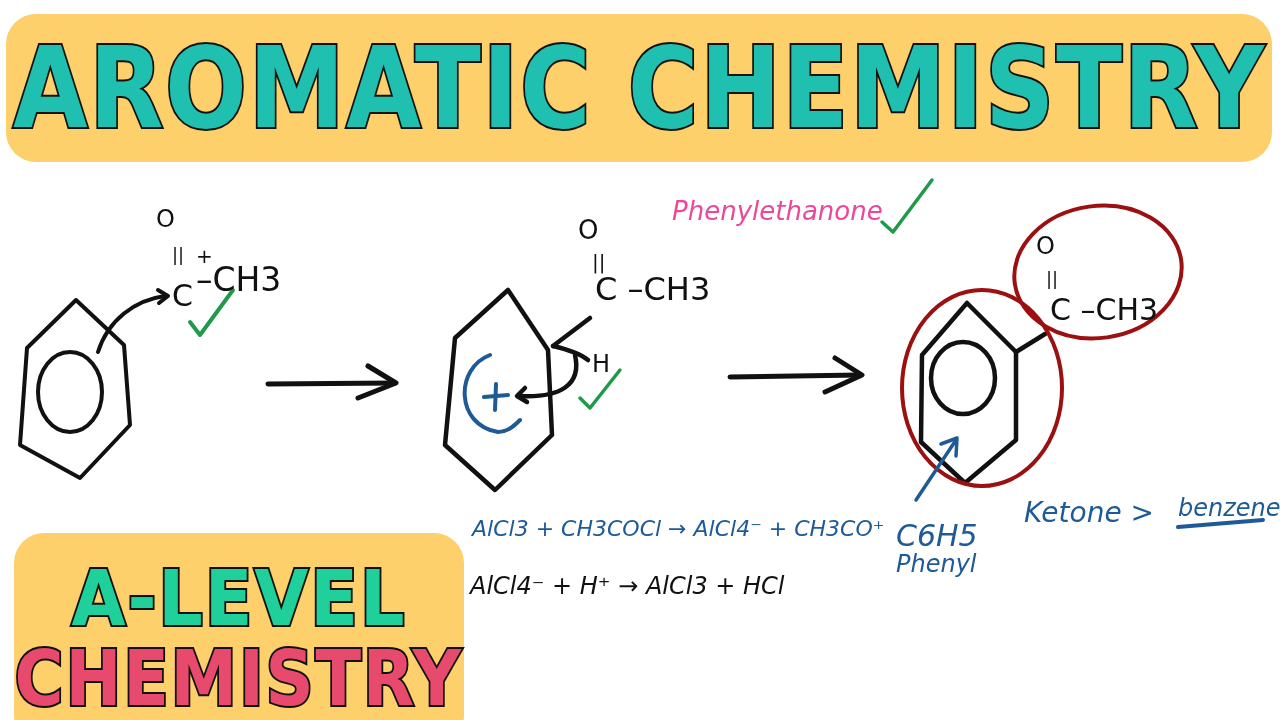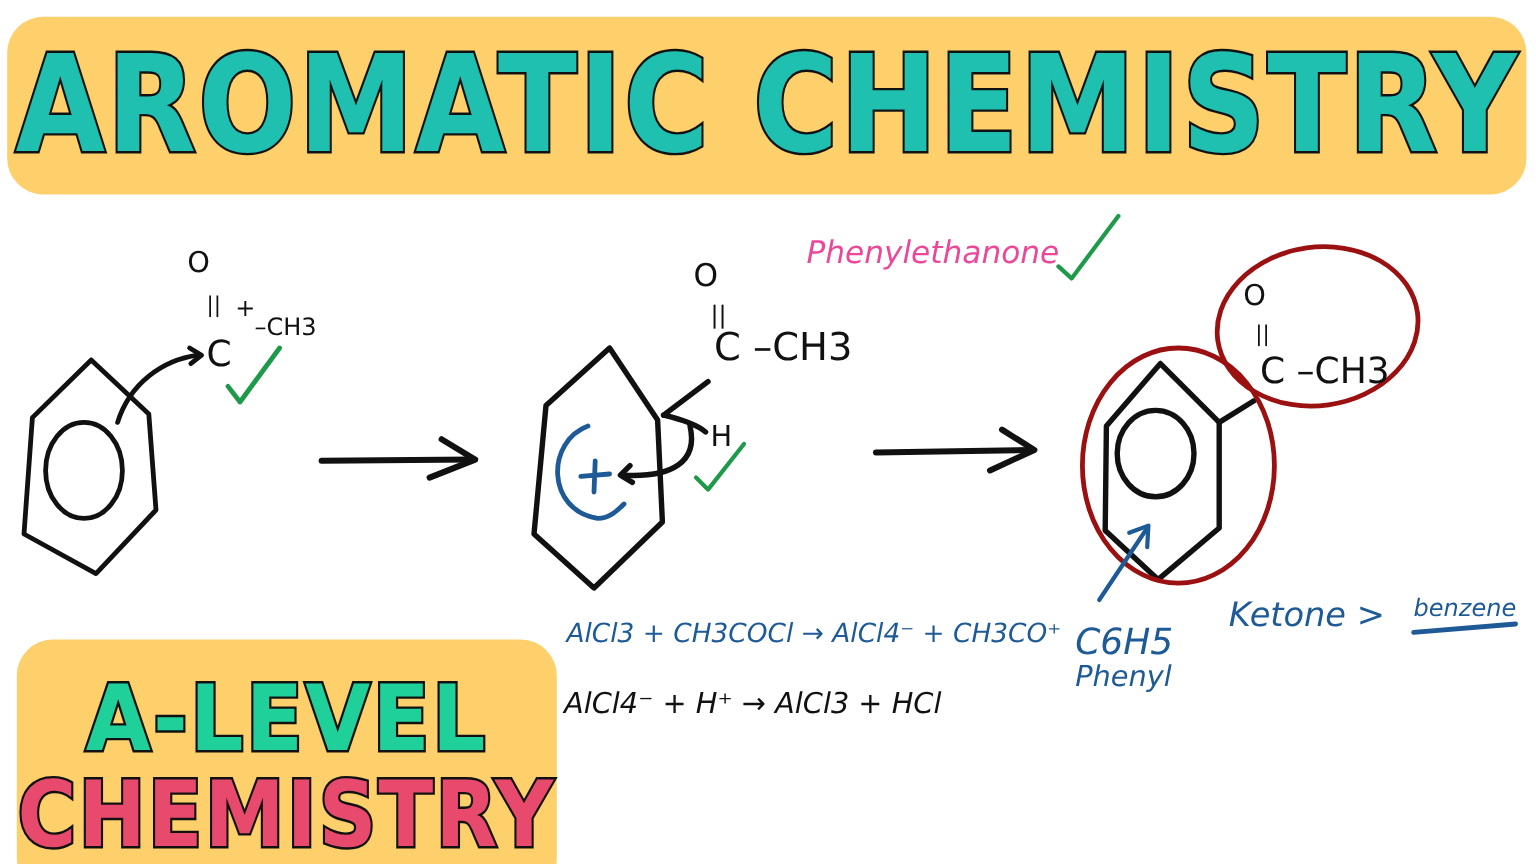--- a/index.html
+++ b/index.html
@@ -92,31 +92,31 @@
     <path d="M882,222 L893,232 L932,180" stroke="#1f9a4a" stroke-width="3.5"></path>
 
     <path d="M1178,527 L1263,520" stroke="#1d5a96" stroke-width="4"></path>
   </g>
 </svg>
 
 <div class="hw ink-black" style="left:156px;top:205px;font-size:24px;">O</div>
 <div class="hw ink-black" style="left:172px;top:244px;font-size:18px;">||</div>
 <div class="hw ink-black" style="left:196px;top:244px;font-size:20px;">+</div>
 <div class="hw ink-black" style="left:172px;top:278px;font-size:30px;">C</div>
-<div class="hw ink-black" style="left:212px;top:260px;font-size:20px;">–CH3</div>
+<div class="hw ink-black" style="left:196px;top:260px;font-size:33px;">–CH3</div>
 
 <div class="hw ink-black" style="left:578px;top:215px;font-size:26px;">O</div>
 <div class="hw ink-black" style="left:592px;top:250px;font-size:20px;">||</div>
 <div class="hw ink-black" style="left:595px;top:270px;font-size:32px;">C –CH3</div>
 <div class="hw ink-black" style="left:592px;top:350px;font-size:24px;">H</div>
 
 <div class="hw ink-black" style="left:1036px;top:232px;font-size:24px;">O</div>
 <div class="hw ink-black" style="left:1046px;top:268px;font-size:18px;">||</div>
 <div class="hw ink-black" style="left:1050px;top:292px;font-size:30px;">C –CH3</div>
 
 <div class="hw ink-red italic" style="left:672px;top:196px;font-size:26px;">Phenylethanone</div>
 <div class="hw ink-blue italic" style="left:896px;top:518px;font-size:30px;">C6H5</div>
 <div class="hw ink-blue italic" style="left:896px;top:550px;font-size:24px;">Phenyl</div>
 <div class="hw ink-blue italic" style="left:1024px;top:496px;font-size:28px;">Ketone &gt;</div>
-<div class="hw ink-blue italic" style="left:1178px;top:494px;font-size:20px;">benzene</div>
+<div class="hw ink-blue italic" style="left:1178px;top:494px;font-size:24px;">benzene</div>
 
 <div class="hw ink-blue italic" style="left:472px;top:516px;font-size:22px;">AlCl3 +  CH3COCl  →  AlCl4⁻  +  CH3CO⁺</div>
 <div class="hw ink-black italic" style="left:470px;top:572px;font-size:24px;">AlCl4⁻  +  H⁺  →  AlCl3  +  HCl</div>
 
 </body></html>

